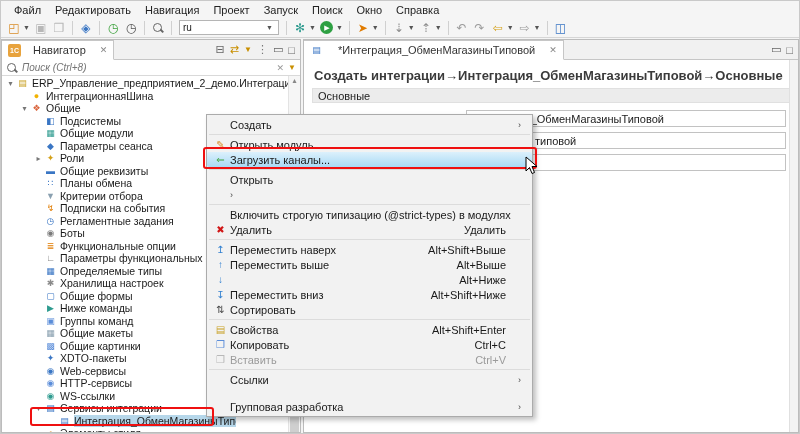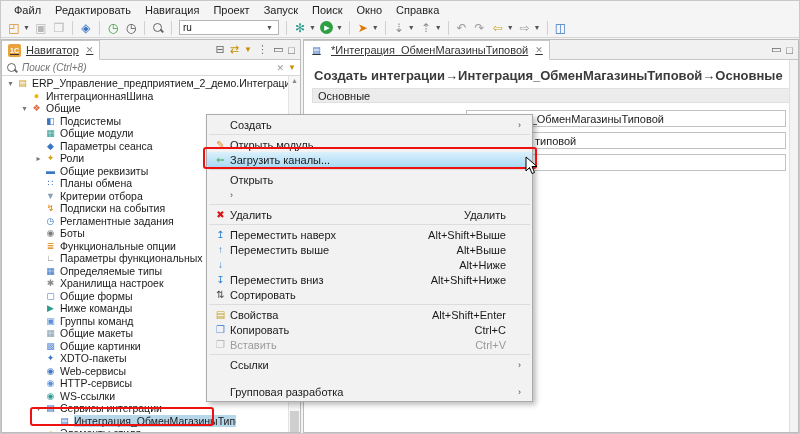--- a/index.html
+++ b/index.html
@@ -34,23 +34,23 @@
 
   
   .workbench { position:absolute; top:38px; left:0; right:0; bottom:0; display:flex; }
 
   .panel { background:#fff; border:1px solid #bcbcbc; display:flex; flex-direction:column; }
   .navigator { width:300px; }
   .editor { flex:1; margin-left:2px; position:relative; }
 
   .tabbar { height:20px; background:#f1f1f1; border-bottom:1px solid #c6c6c6;
             display:flex; align-items:stretch; font-size:11px; color:#333; }
-  .tab { display:flex; align-items:center; gap:5px; padding:0 6px; background:#fff;
+  .tab { display:flex; align-items:center; gap:12px; padding:0 6px; background:#fff;
          border-right:1px solid #c6c6c6; border-top:1px solid #c6c6c6;
-         margin-bottom:-1px; border-bottom:1px solid #fff;text-decoration:underline; }
+         margin-bottom:-1px; border-bottom:1px solid #fff; }
   .tab .close { color:#888; font-size:9px; margin-left:2px; }
   .oneC-badge { width:13px; height:13px; background:#e8a33d; border-radius:2px; color:#fff;
                 font-size:7px; font-weight:bold; display:inline-flex; align-items:center;
                 justify-content:center; }
   .panel-icons { margin-left:auto; display:flex; align-items:center; gap:5px;
                  padding-right:5px; color:#666; font-size:11px; }
   .panel-icons span { cursor:default; }
 
   
   .searchrow { height:16px; border-bottom:1px solid #d9d9d9; display:flex;
@@ -409,20 +409,25 @@
         <span class="ci"></span>
         <span class="cl">Открыть</span>
         <span class="csub"></span>
       </div>
       <div class="cm-item">
         <span class="ci"></span>
         <span class="csub">›</span>
       </div>
       <div class="cm-sep"></div>
       <div class="cm-item">
+        <span class="ci"></span>
+        <span class="cl">Включить строгую типизацию (@strict-types) в модулях</span>
+        <span class="csub"></span>
+      </div>
+      <div class="cm-item">
         <span class="ci" style="color: rgb(209, 23, 23);">✖</span>
         <span class="cl">Удалить</span>
         <span class="ca">Удалить</span>
         <span class="csub"></span>
       </div>
       <div class="cm-sep"></div>
       <div class="cm-item">
         <span class="ci" style="color: rgb(47, 127, 208);">↥</span>
         <span class="cl">Переместить наверх</span>
         <span class="ca">Alt+Shift+Выше</span>

